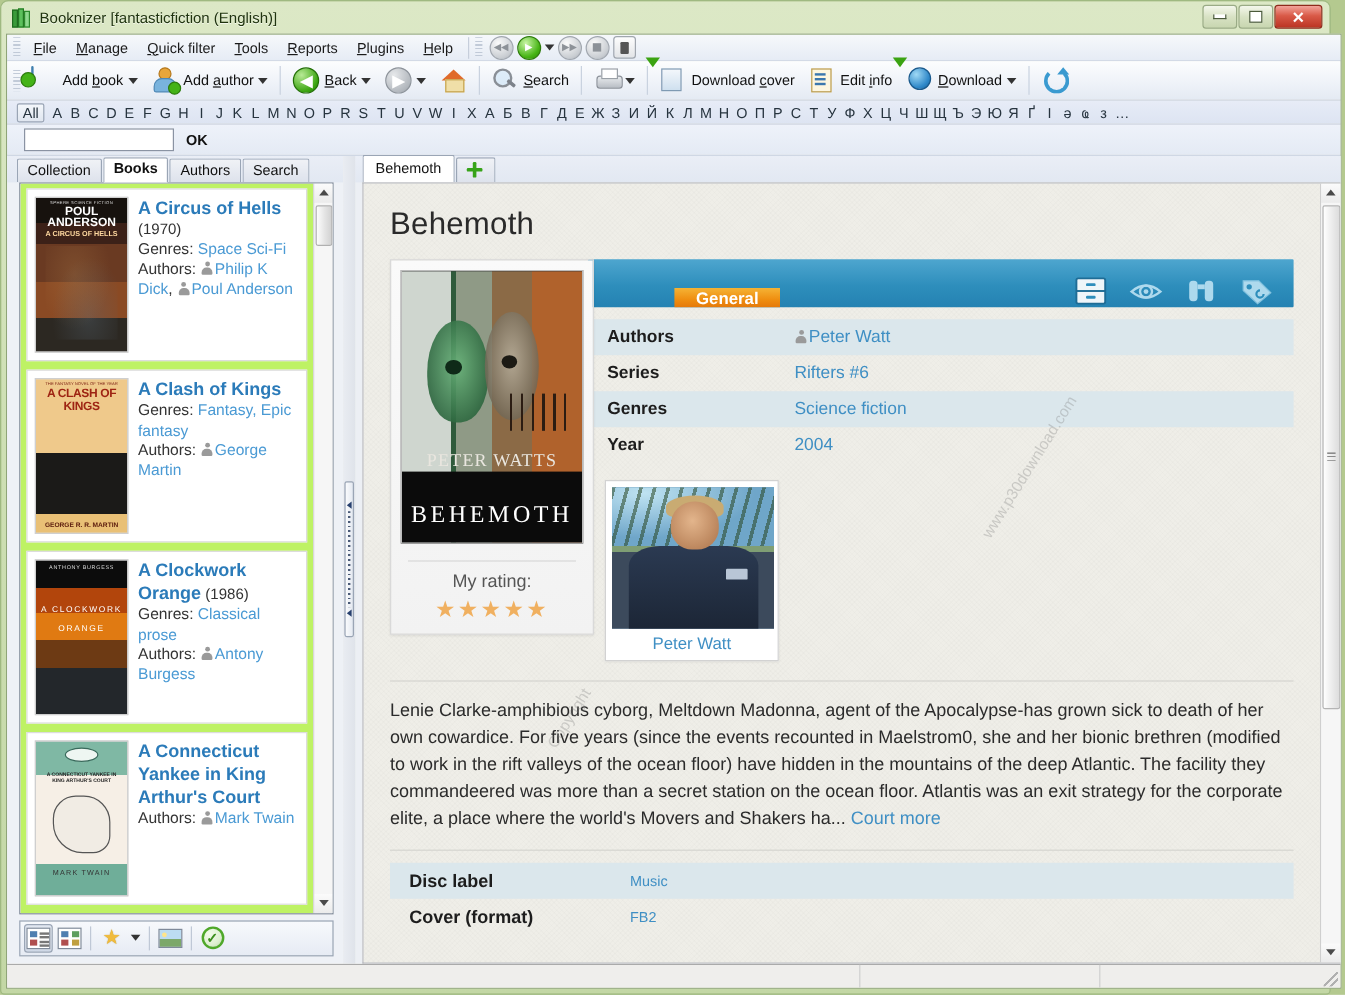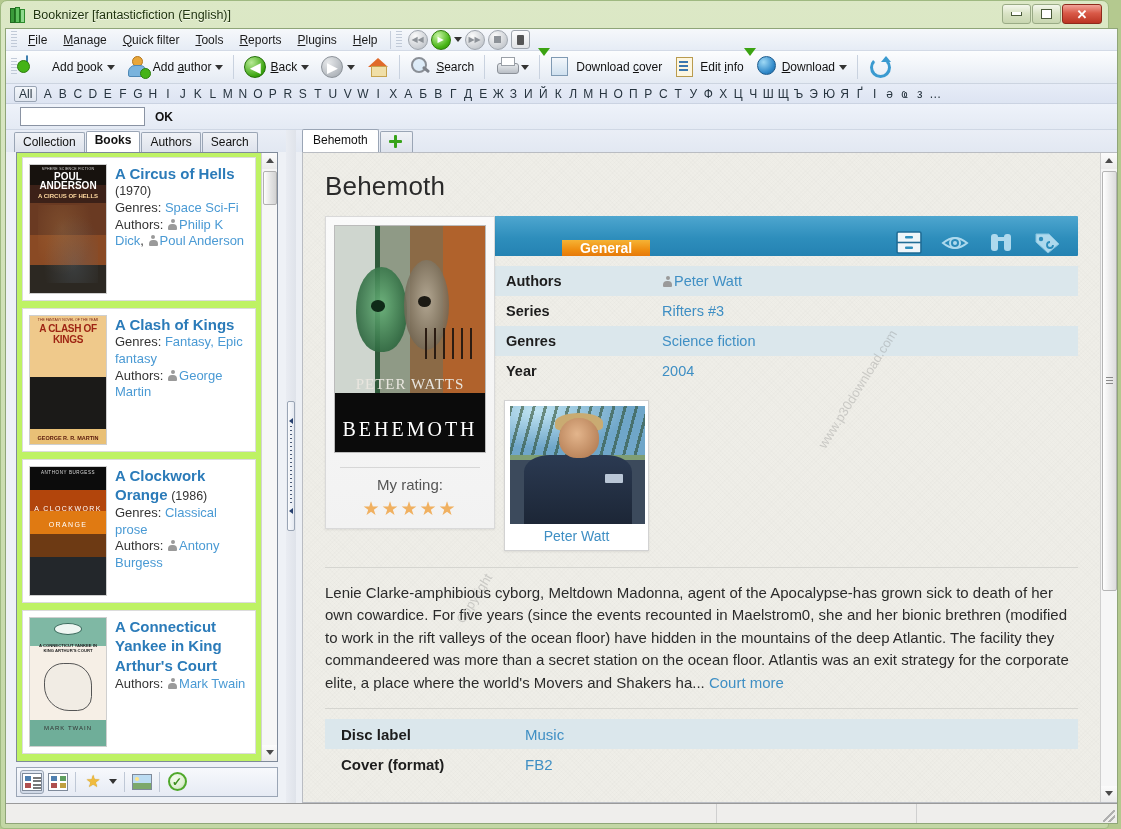--- a/index.html
+++ b/index.html
@@ -280,21 +280,21 @@
   .desc{
     margin-top:16px;font-size:15px;line-height:1.5;color:#2b2b2b;
     border-top:1px solid #d5d5d0;padding-top:14px;
   }
   .showmore{color:#3f8fc4;}
 
   .bottom-fields{margin-top:14px;border-top:1px solid #d5d5d0;padding-top:10px;}
   .bf-row{display:flex;min-height:30px;align-items:center;}
   .bf-row.alt{background:#dbe7ec;}
   .bf-name{width:200px;flex:none;font-weight:bold;font-size:15px;color:#1d1d1d;padding:5px 0 5px 16px;}
-  .bf-val{flex:1;font-size:15px;color:#3f8fc4;padding:5px 0;}
+  .bf-val{flex:1;font-size:12px;color:#3f8fc4;padding:5px 0;}
 
   
   .wm{position:absolute;color:rgba(120,120,120,.30);font-size:13px;
       transform:rotate(-58deg);transform-origin:left top;pointer-events:none;
       white-space:nowrap;font-family:"Liberation Sans",sans-serif;}
 
   
   .rscroll{
     width:17px;flex:none;background:#f1f1f1;border-left:1px solid #cfcfcf;
     display:flex;flex-direction:column;align-items:center;
@@ -802,21 +802,21 @@
 
                 <div class="fields">
                   <div class="frow alt">
                     <div class="fname">Authors</div>
                     <div class="fval">
                       <span class="person-ic"></span><span>Peter Watt</span>
                     </div>
                   </div>
                   <div class="frow">
                     <div class="fname">Series</div>
-                    <div class="fval">Rifters #3</div>
+                    <div class="fval">Rifters #6</div>
                   </div>
                   <div class="frow alt">
                     <div class="fname">Genres</div>
                     <div class="fval">Science fiction</div>
                   </div>
                   <div class="frow">
                     <div class="fname">Year</div>
                     <div class="fval">2004</div>
                   </div>
                 </div>

